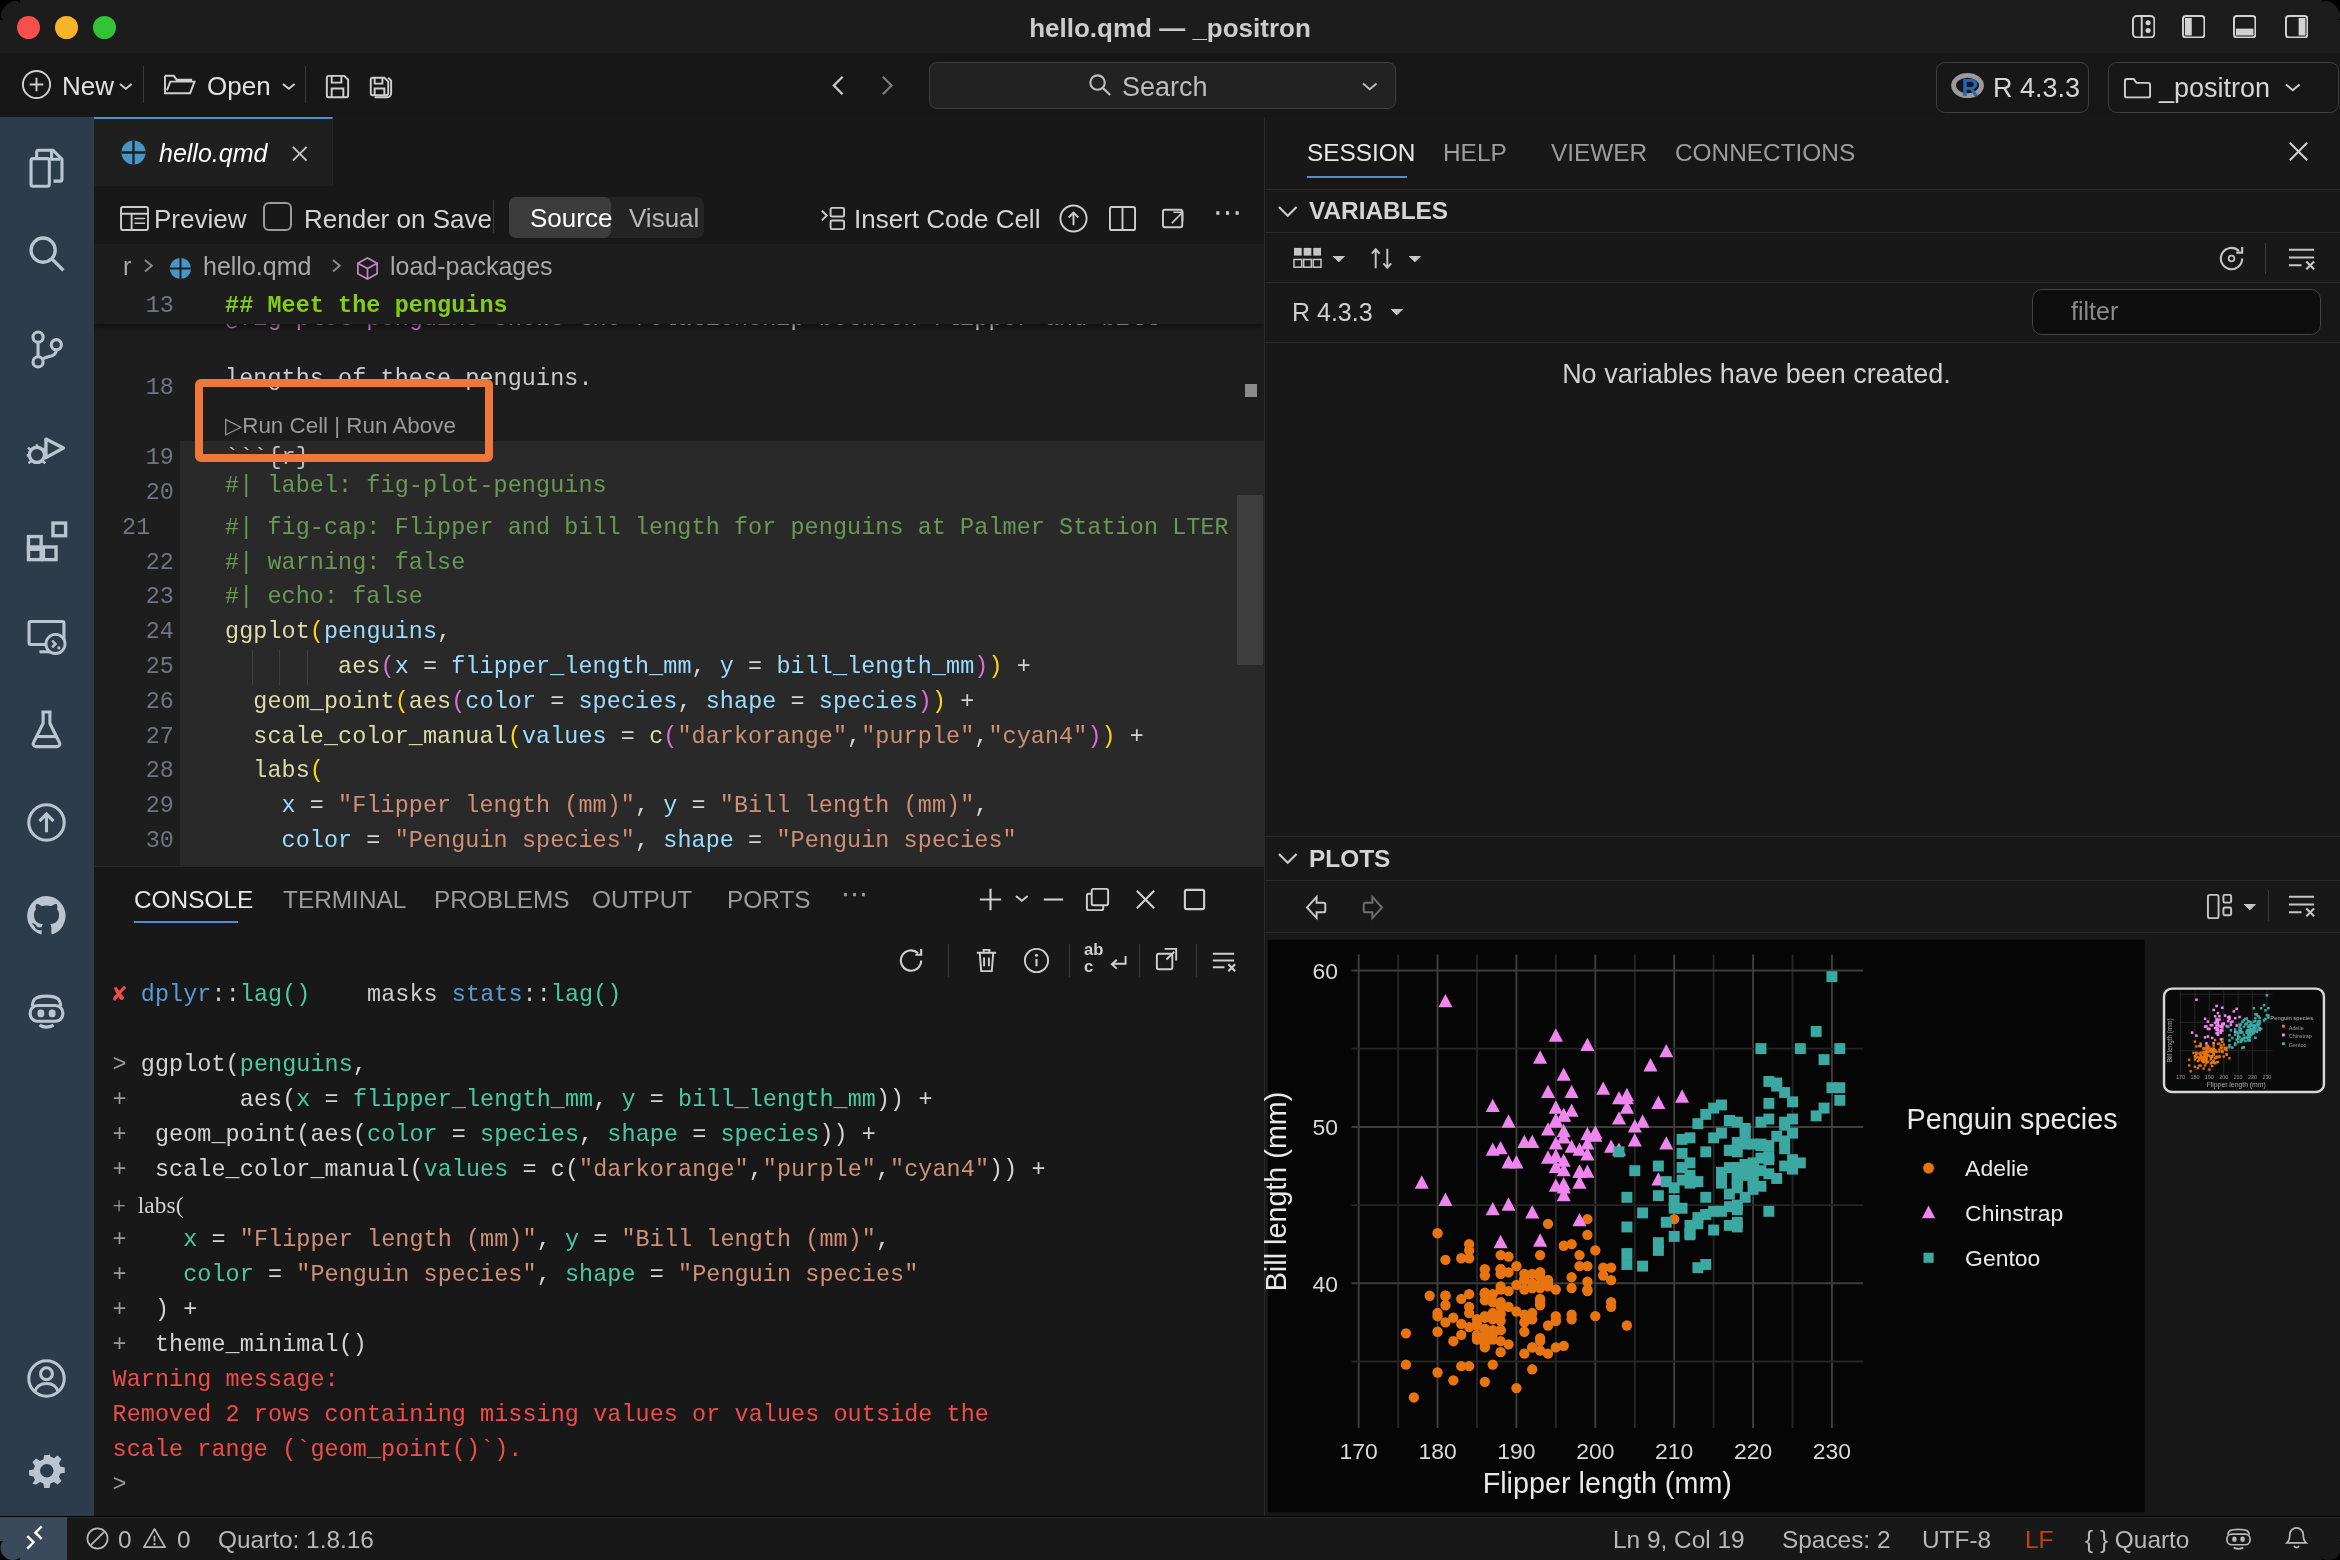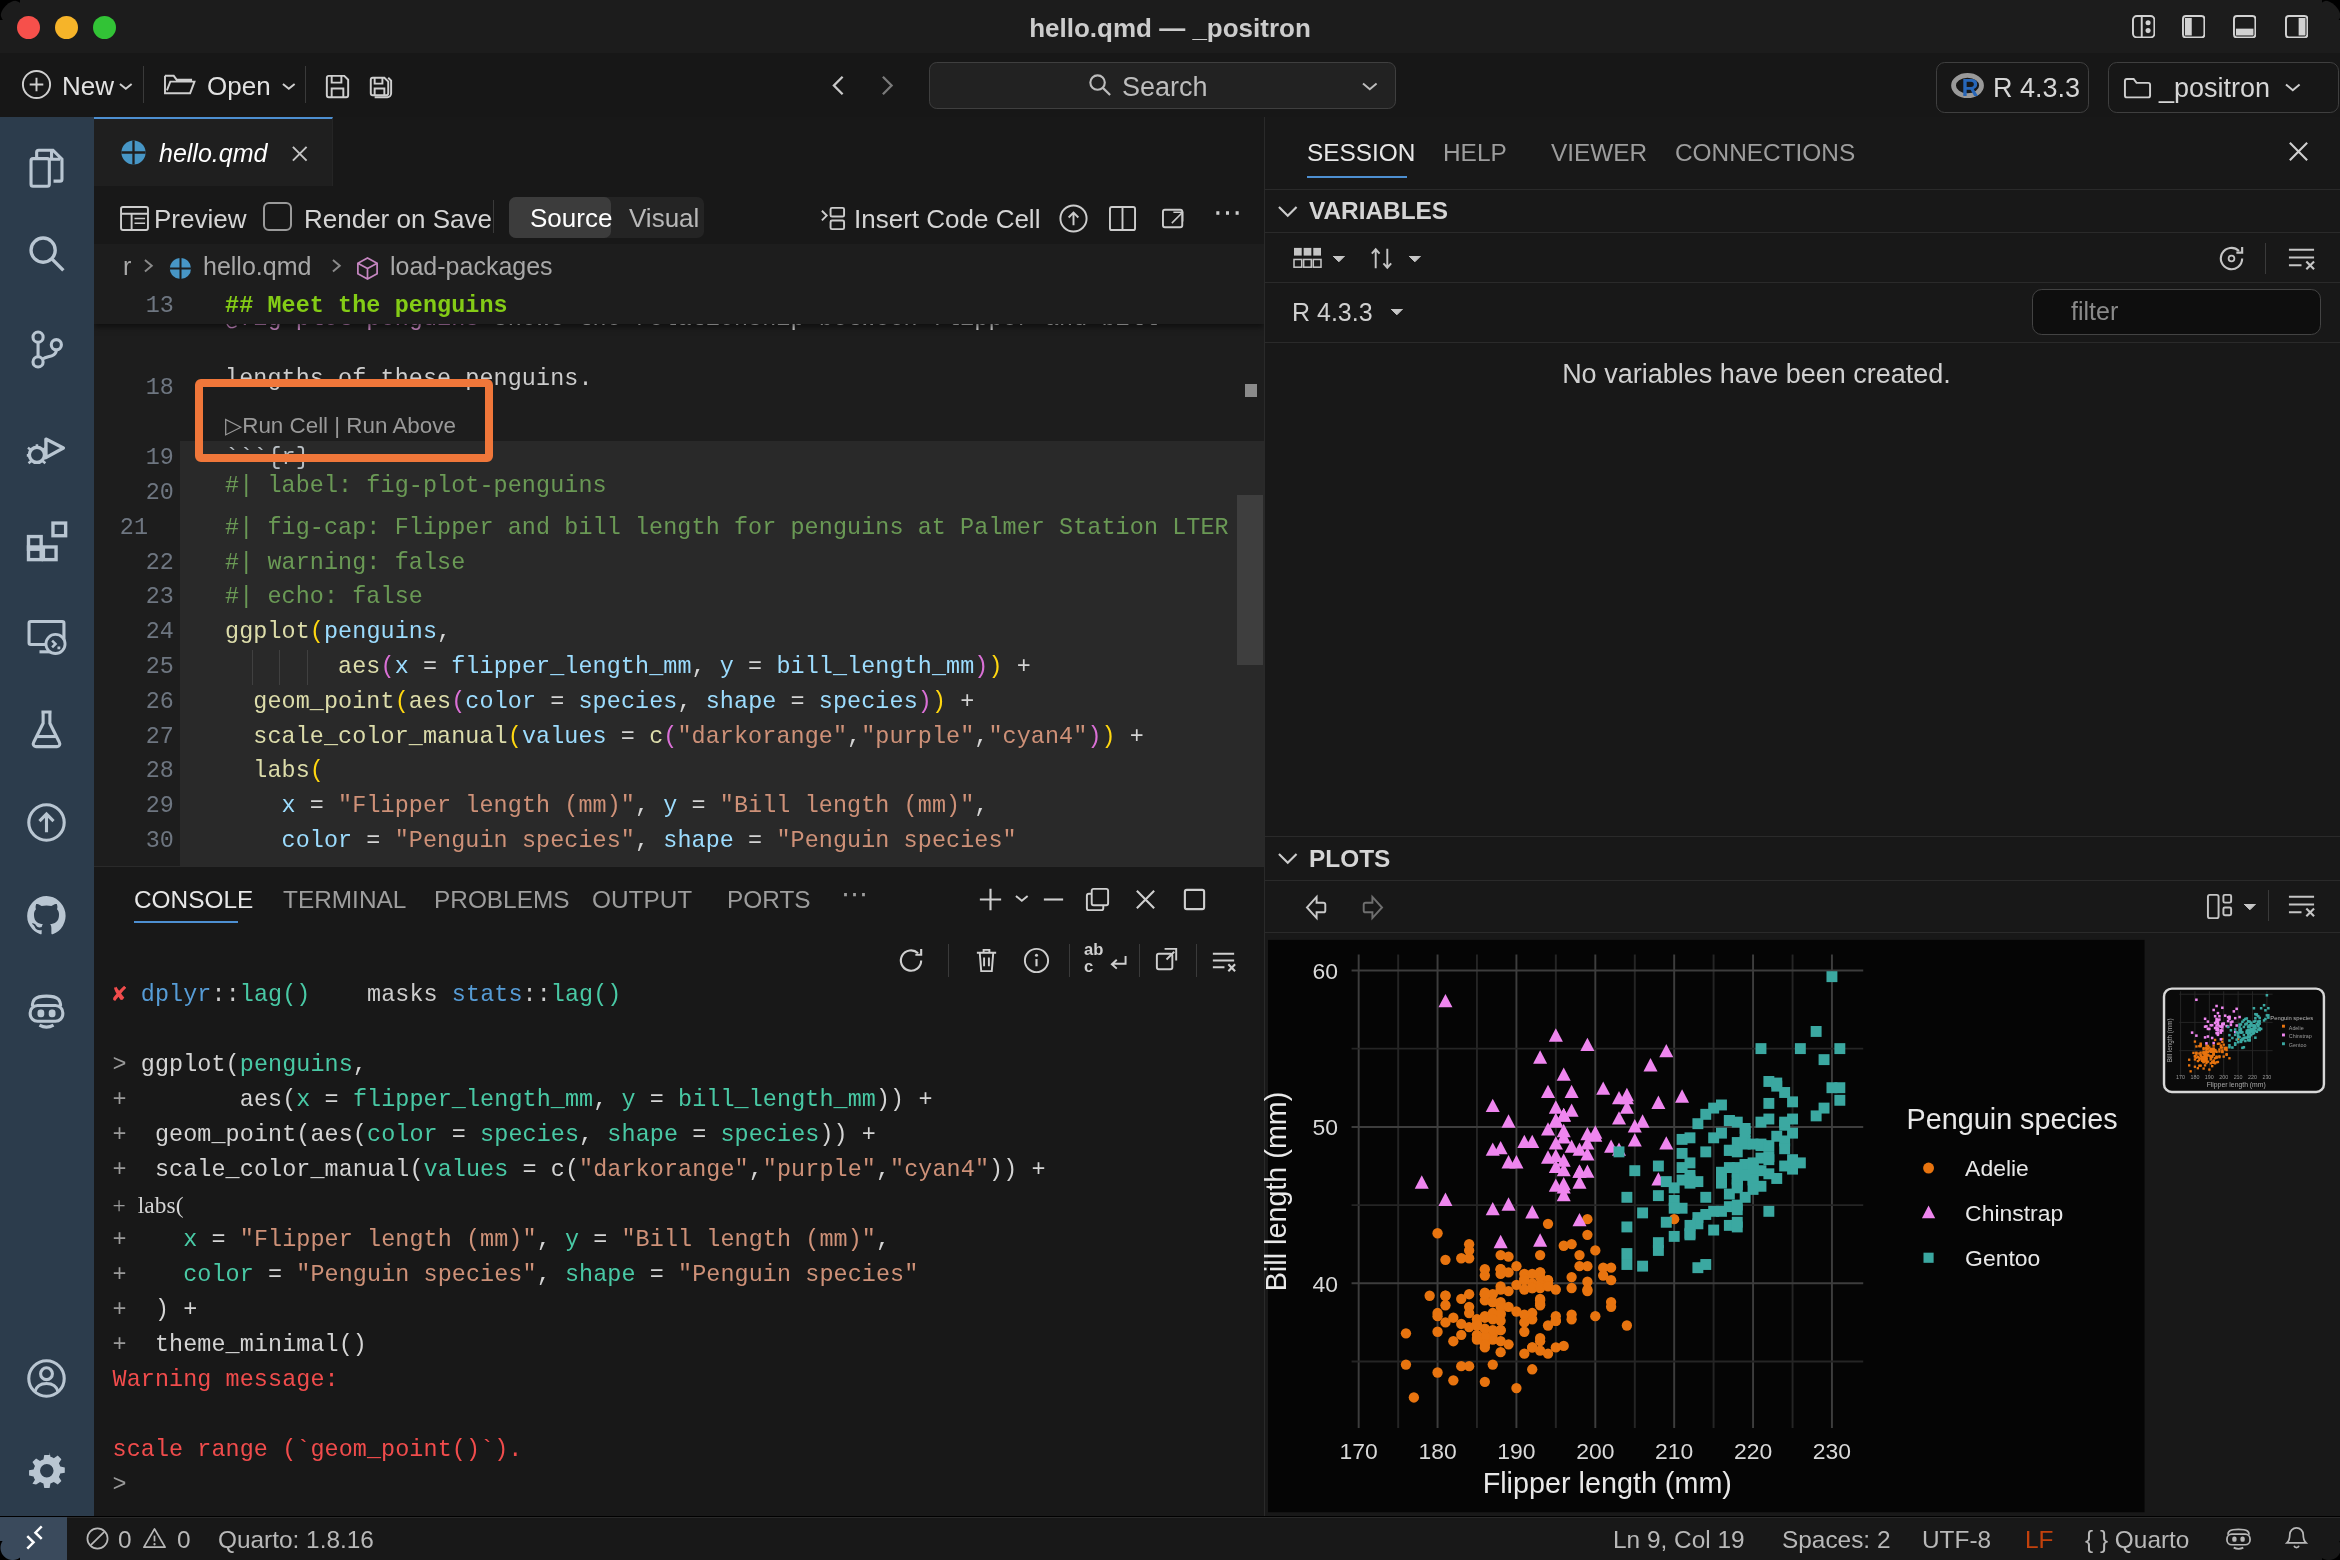--- a/index.html
+++ b/index.html
@@ -206,21 +206,21 @@
 <div class="abs" style="left:94px;top:289px;width:1170px;height:577px;background:#1d1d1d;overflow:hidden;" id="ed">
     <div class="abs" style="left:86px;top:152px;width:1150px;height:425px;background:#292929;"></div>
     <div class="abs mono" style="left:131px;top:12.8px;"><span style="color:#c586c0;">@fig-plot-penguins</span><span style="color:#cccccc;"> shows the relationship between flipper and bill</span></div>
     <div class="abs mono" style="left:131px;top:48px;margin-top:25px;"><span style="color:#cccccc;">lengths of these penguins.</span></div>
     <div class="abs mono" style="left:0;top:82px;width:80px;text-align:right;color:#6e7681;">18</div>
     <div class="abs" style="left:131px;top:123px;font-size:22.4px;color:#999999;font-family:'Liberation Sans',sans-serif;">▷Run Cell | Run Above</div>
     <div class="abs mono" style="left:0;top:152px;width:80px;text-align:right;color:#6e7681;">19</div>
     <div class="abs mono" style="left:131px;top:152px;"><span style="color:#b9bfc4;">```{r}</span></div>
     <div class="abs mono" style="left:0;top:187px;width:80px;text-align:right;color:#6e7681;">20</div>
     <div class="abs mono" style="left:131px;top:180px;"><span style="color:#6a9955;">#| label: fig-plot-penguins</span></div>
-    <div class="abs mono" style="left:0;top:222px;width:80px;text-align:center;color:#6e7681;">21</div>
+    <div class="abs mono" style="left:0;top:222px;width:80px;text-align:left;color:#6e7681;padding-left:28px;">21</div>
     <div class="abs mono" style="left:131px;top:222px;"><span style="color:#6a9955;">#| fig-cap: Flipper and bill length for penguins at Palmer Station LTER</span></div>
     <div class="abs mono" style="left:0;top:257px;width:80px;text-align:right;color:#6e7681;">22</div>
     <div class="abs mono" style="left:131px;top:257px;"><span style="color:#6a9955;">#| warning: false</span></div>
     <div class="abs mono" style="left:0;top:291px;width:80px;text-align:right;color:#6e7681;">23</div>
     <div class="abs mono" style="left:131px;top:291px;"><span style="color:#6a9955;">#| echo: false</span></div>
     <div class="abs mono" style="left:0;top:326px;width:80px;text-align:right;color:#6e7681;">24</div>
     <div class="abs mono" style="left:131px;top:326px;"><span style="color:#dcdcaa;">ggplot</span><span style="color:#ffd710;">(</span><span style="color:#9cdcfe;">penguins</span><span style="color:#d4d4d4;">,</span></div>
     <div class="abs" style="left:158px;top:361px;width:1px;height:35px;background:#404040;"></div>
     <div class="abs" style="left:185px;top:361px;width:1px;height:35px;background:#404040;"></div>
     <div class="abs" style="left:213px;top:361px;width:1px;height:35px;background:#404040;"></div>
@@ -303,20 +303,21 @@
     <div class="abs mono" style="left:18.5px;top:65px;"><span style="color:#9a9a9a;">&gt; </span><span style="color:#d4d4d4;">ggplot</span><span style="color:#d4d4d4;">(</span><span style="color:#49c9a5;">penguins</span><span style="color:#d4d4d4;">,</span></div>
     <div class="abs mono" style="left:18.5px;top:100px;"><span style="color:#9a9a9a;">+ </span><span style="color:#d4d4d4;">       </span><span style="color:#d4d4d4;">aes</span><span style="color:#d4d4d4;">(</span><span style="color:#49c9a5;">x</span><span style="color:#d4d4d4;"> = </span><span style="color:#49c9a5;">flipper_length_mm</span><span style="color:#d4d4d4;">, </span><span style="color:#49c9a5;">y</span><span style="color:#d4d4d4;"> = </span><span style="color:#49c9a5;">bill_length_mm</span><span style="color:#d4d4d4;">)) +</span></div>
     <div class="abs mono" style="left:18.5px;top:135px;"><span style="color:#9a9a9a;">+ </span><span style="color:#d4d4d4;"> </span><span style="color:#d4d4d4;">geom_point</span><span style="color:#d4d4d4;">(</span><span style="color:#d4d4d4;">aes</span><span style="color:#d4d4d4;">(</span><span style="color:#49c9a5;">color</span><span style="color:#d4d4d4;"> = </span><span style="color:#49c9a5;">species</span><span style="color:#d4d4d4;">, </span><span style="color:#49c9a5;">shape</span><span style="color:#d4d4d4;"> = </span><span style="color:#49c9a5;">species</span><span style="color:#d4d4d4;">)) +</span></div>
     <div class="abs mono" style="left:18.5px;top:170px;"><span style="color:#9a9a9a;">+ </span><span style="color:#d4d4d4;"> </span><span style="color:#d4d4d4;">scale_color_manual</span><span style="color:#d4d4d4;">(</span><span style="color:#49c9a5;">values</span><span style="color:#d4d4d4;"> = </span><span style="color:#d4d4d4;">c</span><span style="color:#d4d4d4;">(</span><span style="color:#ce9178;">"darkorange"</span><span style="color:#d4d4d4;">,</span><span style="color:#ce9178;">"purple"</span><span style="color:#d4d4d4;">,</span><span style="color:#ce9178;">"cyan4"</span><span style="color:#d4d4d4;">)) +</span></div>
     <div class="abs mono" style="left:18.5px;top:205px;font-family:Liberation Serif, serif;"><span style="color:#9a9a9a;">+ </span><span style="color:#d4d4d4;"> </span><span style="color:#d4d4d4;">labs</span><span style="color:#d4d4d4;">(</span></div>
     <div class="abs mono" style="left:18.5px;top:240px;"><span style="color:#9a9a9a;">+ </span><span style="color:#d4d4d4;">   </span><span style="color:#49c9a5;">x</span><span style="color:#d4d4d4;"> = </span><span style="color:#ce9178;">"Flipper length (mm)"</span><span style="color:#d4d4d4;">, </span><span style="color:#49c9a5;">y</span><span style="color:#d4d4d4;"> = </span><span style="color:#ce9178;">"Bill length (mm)"</span><span style="color:#d4d4d4;">,</span></div>
     <div class="abs mono" style="left:18.5px;top:275px;"><span style="color:#9a9a9a;">+ </span><span style="color:#d4d4d4;">   </span><span style="color:#49c9a5;">color</span><span style="color:#d4d4d4;"> = </span><span style="color:#ce9178;">"Penguin species"</span><span style="color:#d4d4d4;">, </span><span style="color:#49c9a5;">shape</span><span style="color:#d4d4d4;"> = </span><span style="color:#ce9178;">"Penguin species"</span></div>
     <div class="abs mono" style="left:18.5px;top:310px;"><span style="color:#9a9a9a;">+ </span><span style="color:#d4d4d4;"> </span><span style="color:#d4d4d4;">) +</span></div>
     <div class="abs mono" style="left:18.5px;top:345px;"><span style="color:#9a9a9a;">+ </span><span style="color:#d4d4d4;"> </span><span style="color:#d4d4d4;">theme_minimal</span><span style="color:#d4d4d4;">()</span></div>
     <div class="abs mono" style="left:18.5px;top:380px;"><span style="color:#f14c4c;">Warning message:</span></div>
+    <div class="abs mono" style="left:18.5px;top:415px;"><span style="color:#f14c4c;">Removed 2 rows containing missing values or values outside the</span></div>
     <div class="abs mono" style="left:18.5px;top:450px;"><span style="color:#f14c4c;">scale range (`geom_point()`).</span></div>
     <div class="abs mono" style="left:18.5px;top:485px;"><span style="color:#9a9a9a;">&gt;</span></div>
   </div>
 <div class="abs" style="left:1264px;top:117px;width:1077px;height:1399px;background:#181818;border-left:1px solid #2a2a2a;box-sizing:border-box;"></div>
 <div class="abs" style="left:1307px;top:139px;font-size:24.4px;color:#e7e7e7;">SESSION</div>
 <div class="abs" style="left:1443px;top:139px;font-size:24.4px;color:#9d9d9d;">HELP</div>
 <div class="abs" style="left:1551px;top:139px;font-size:24.4px;color:#9d9d9d;">VIEWER</div>
 <div class="abs" style="left:1675px;top:139px;font-size:24.4px;color:#9d9d9d;">CONNECTIONS</div>
 <div class="abs" style="left:1307px;top:176px;width:100px;height:2px;background:#4d8fd1;"></div>
 <svg class="abs" style="left:2286px;top:139px;" width="25" height="25" viewBox="0 0 26 26" fill="none">

